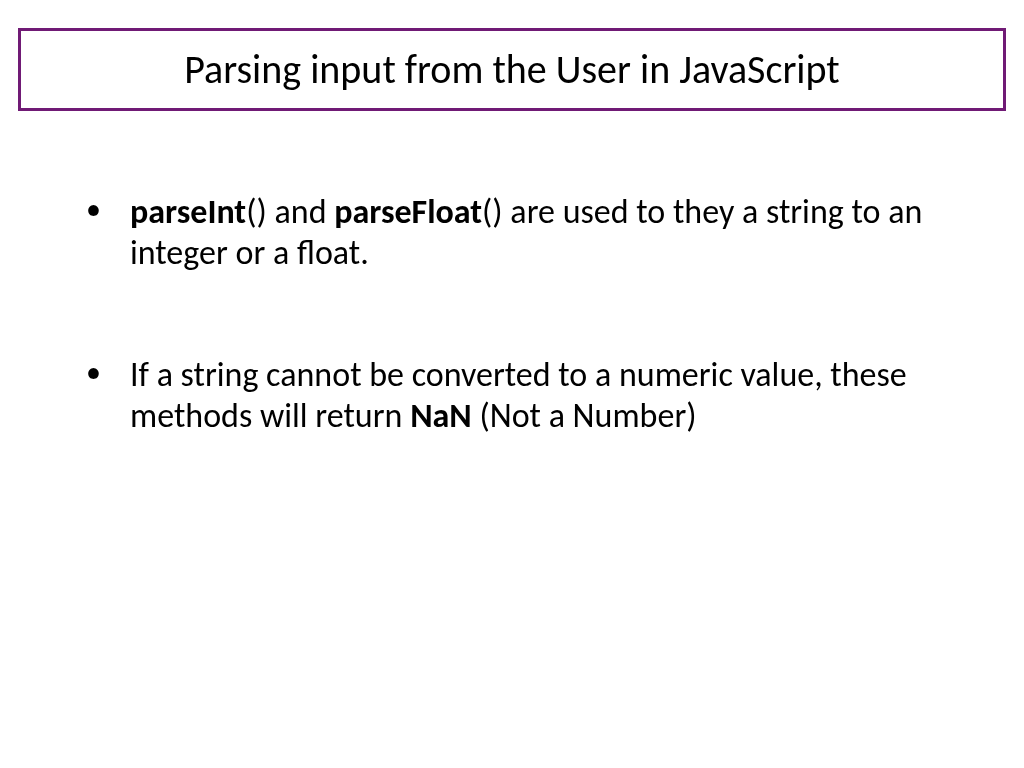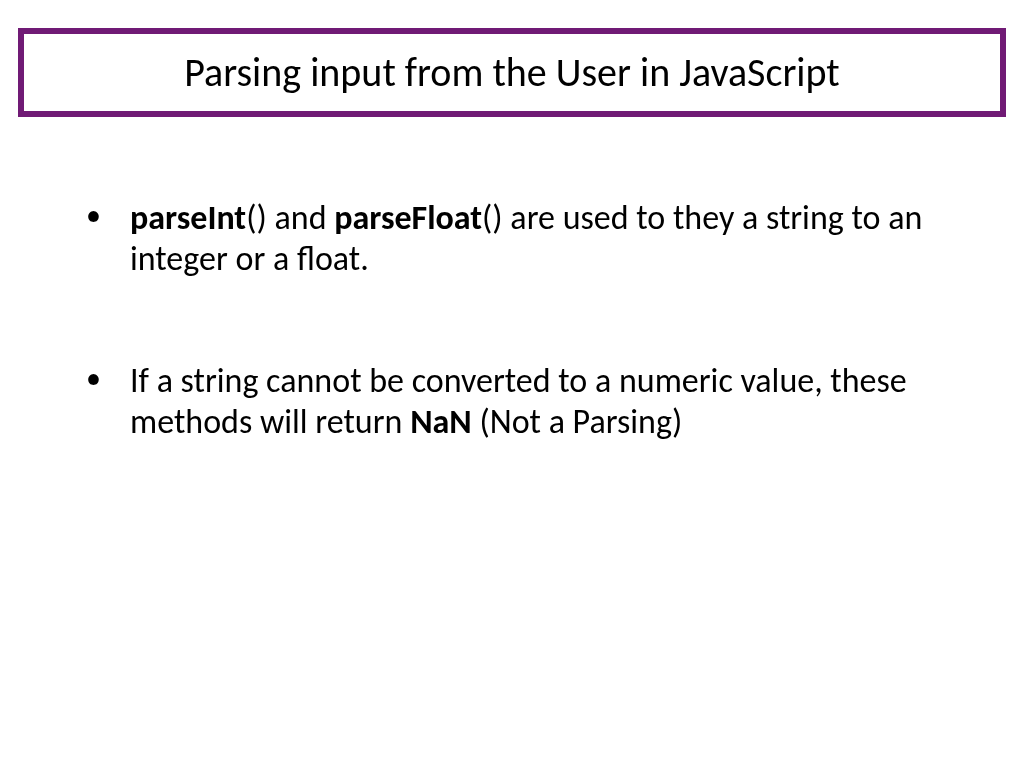--- a/index.html
+++ b/index.html
@@ -9,21 +9,21 @@
     }
     body {
       width: 1024px;
       height: 768px;
       background: #ffffff;
       font-family: Calibri, "Segoe UI", Arial, sans-serif;
       color: #000000;
       padding: 28px 18px 0 18px;
     }
     .title-box {
-      border: 6px solid #701a75;
+      border: 3px solid #701a75;
       width: 100%;
       padding: 14px 0;
       text-align: center;
       font-size: 40px;
       font-weight: 400;
     }
     .content {
       padding: 80px 50px 0 68px;
     }
     ul {
@@ -48,15 +48,15 @@
     }
   </style>
 </head>
 <body>
 
 <div class="title-box">Parsing input from the User in JavaScript</div>
 
 <div class="content">
   <ul>
     <li><span> </span><span class="bold">parseInt</span><span>() and </span><span class="bold">parseFloat</span><span>() are used to they a string to an integer or a float.</span></li>
-    <li><span> If a string cannot be converted to a numeric value, these methods will return </span><span class="bold">NaN</span><span> (Not a Parsing)</span></li>
+    <li><span> If a string cannot be converted to a numeric value, these methods will return </span><span class="bold">NaN</span><span> (Not a Number)</span></li>
   </ul>
 </div>
 
 </body></html>

